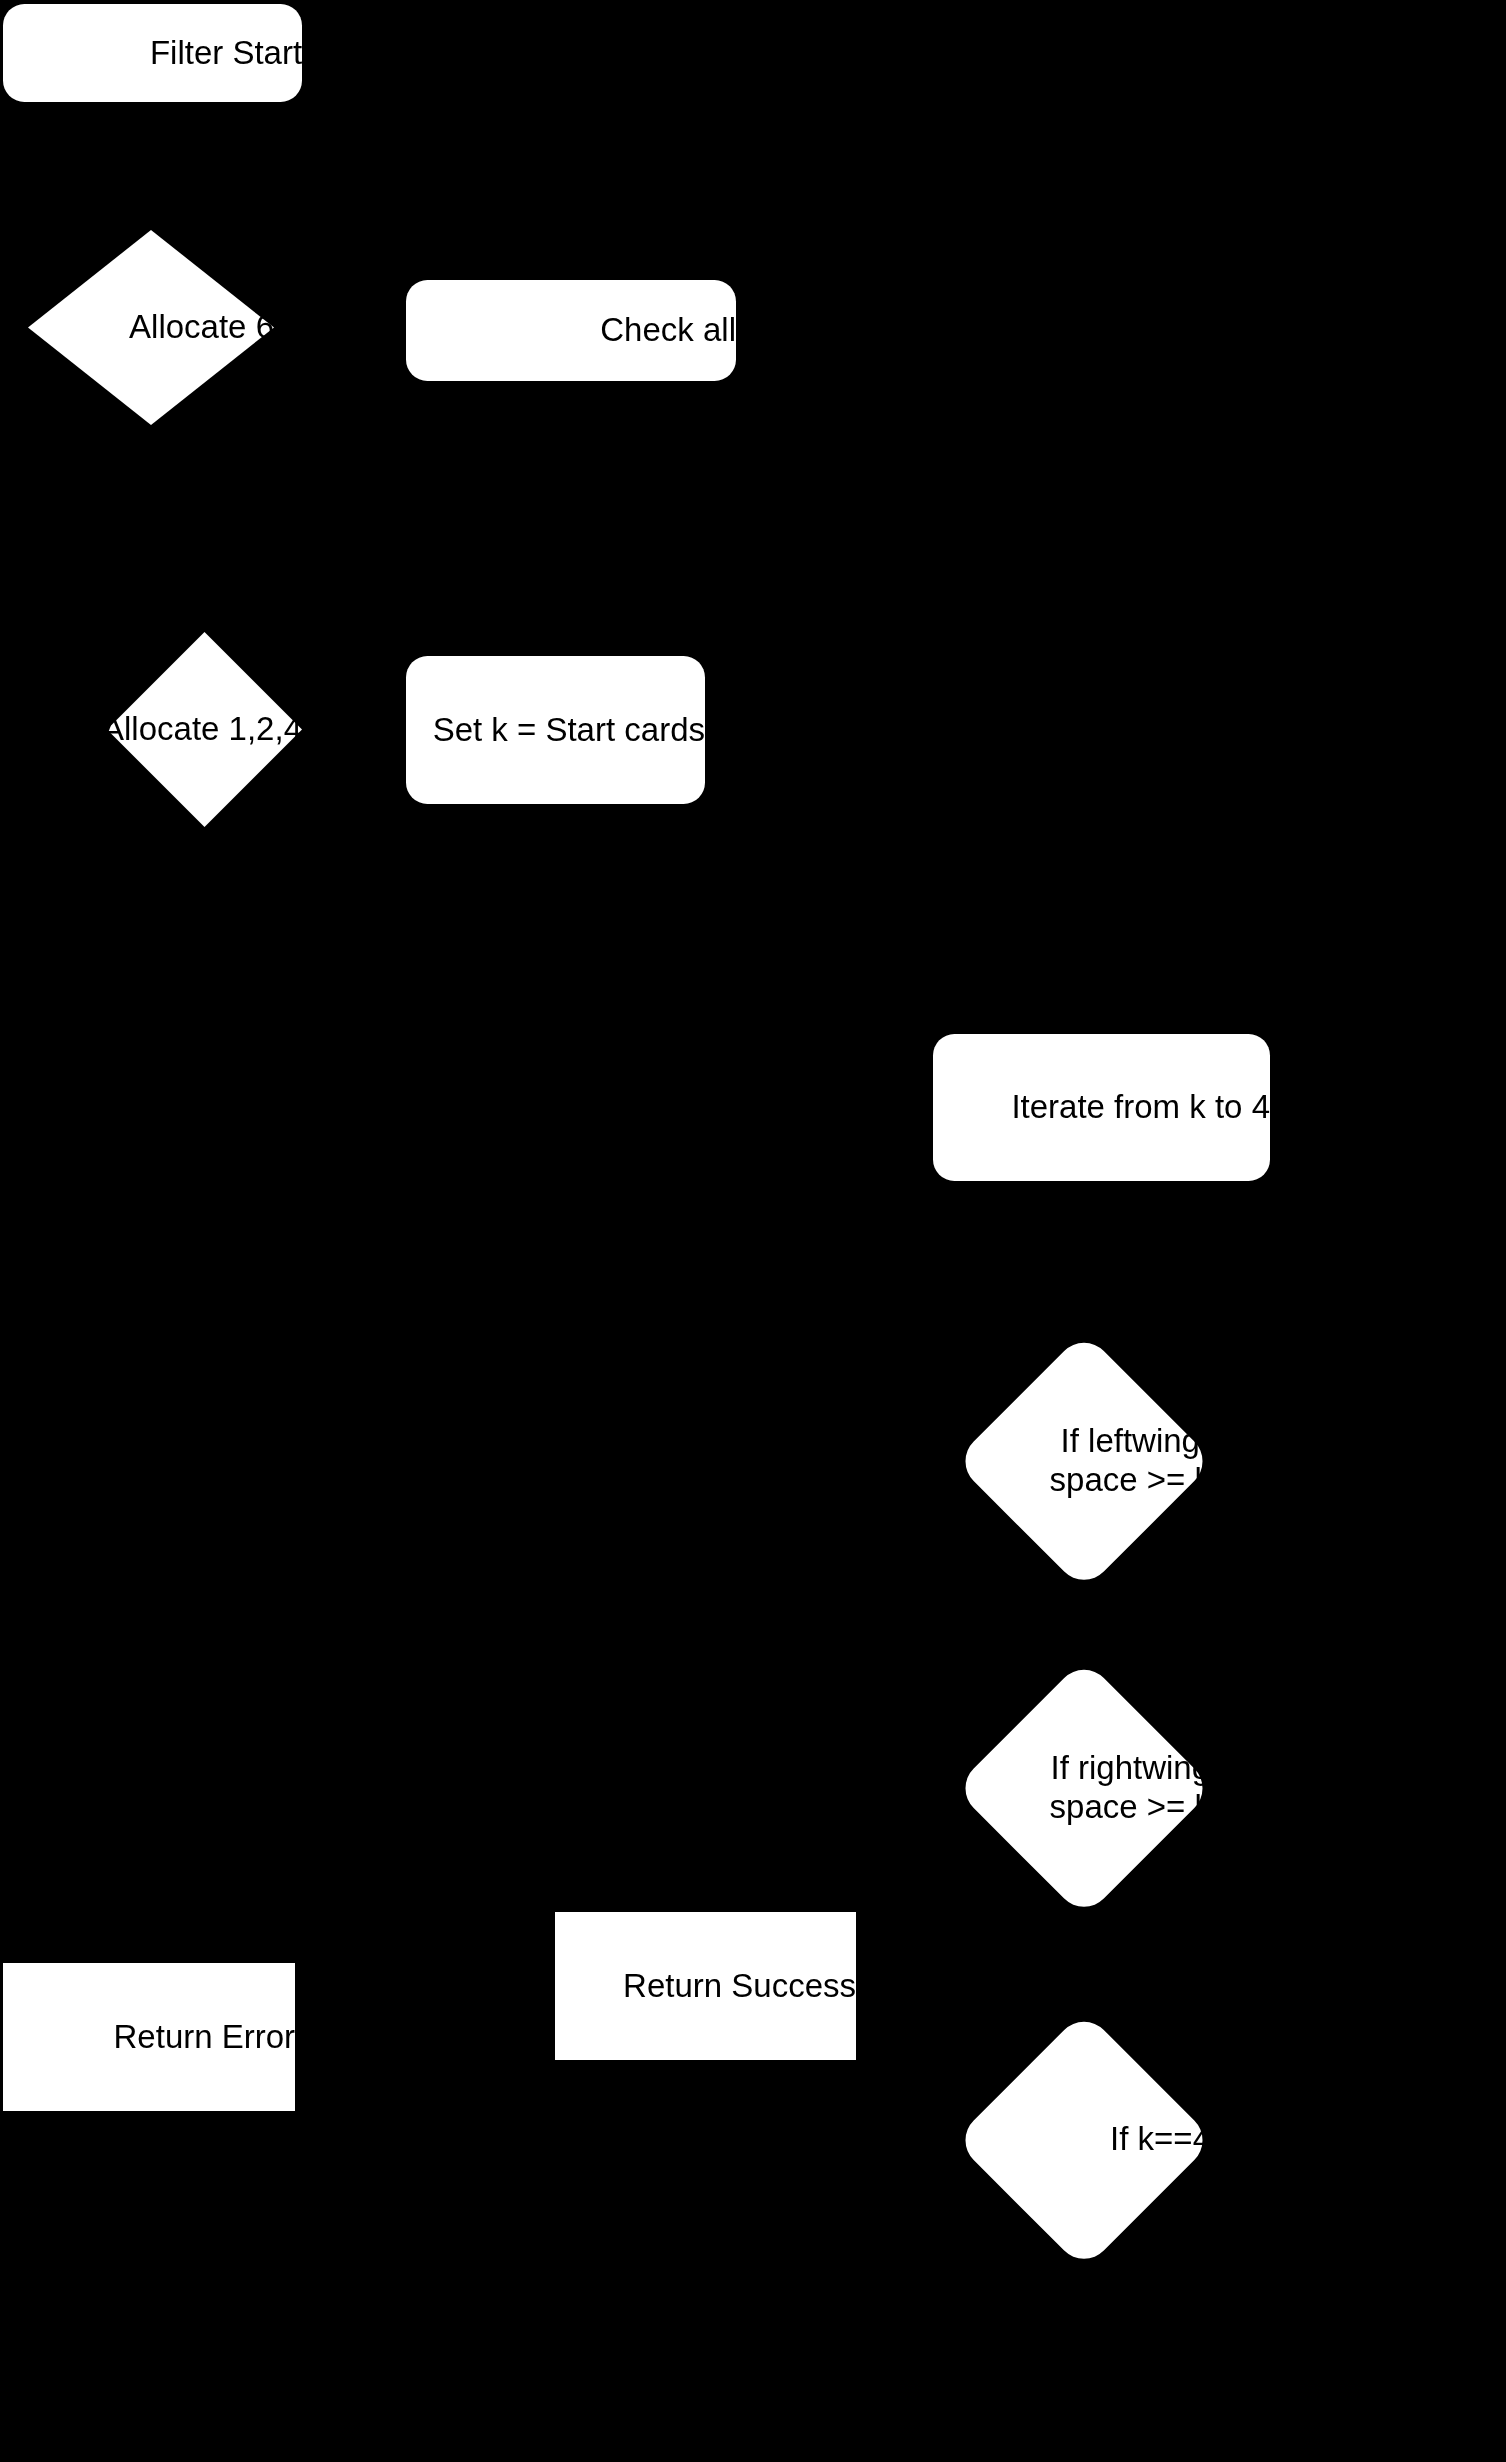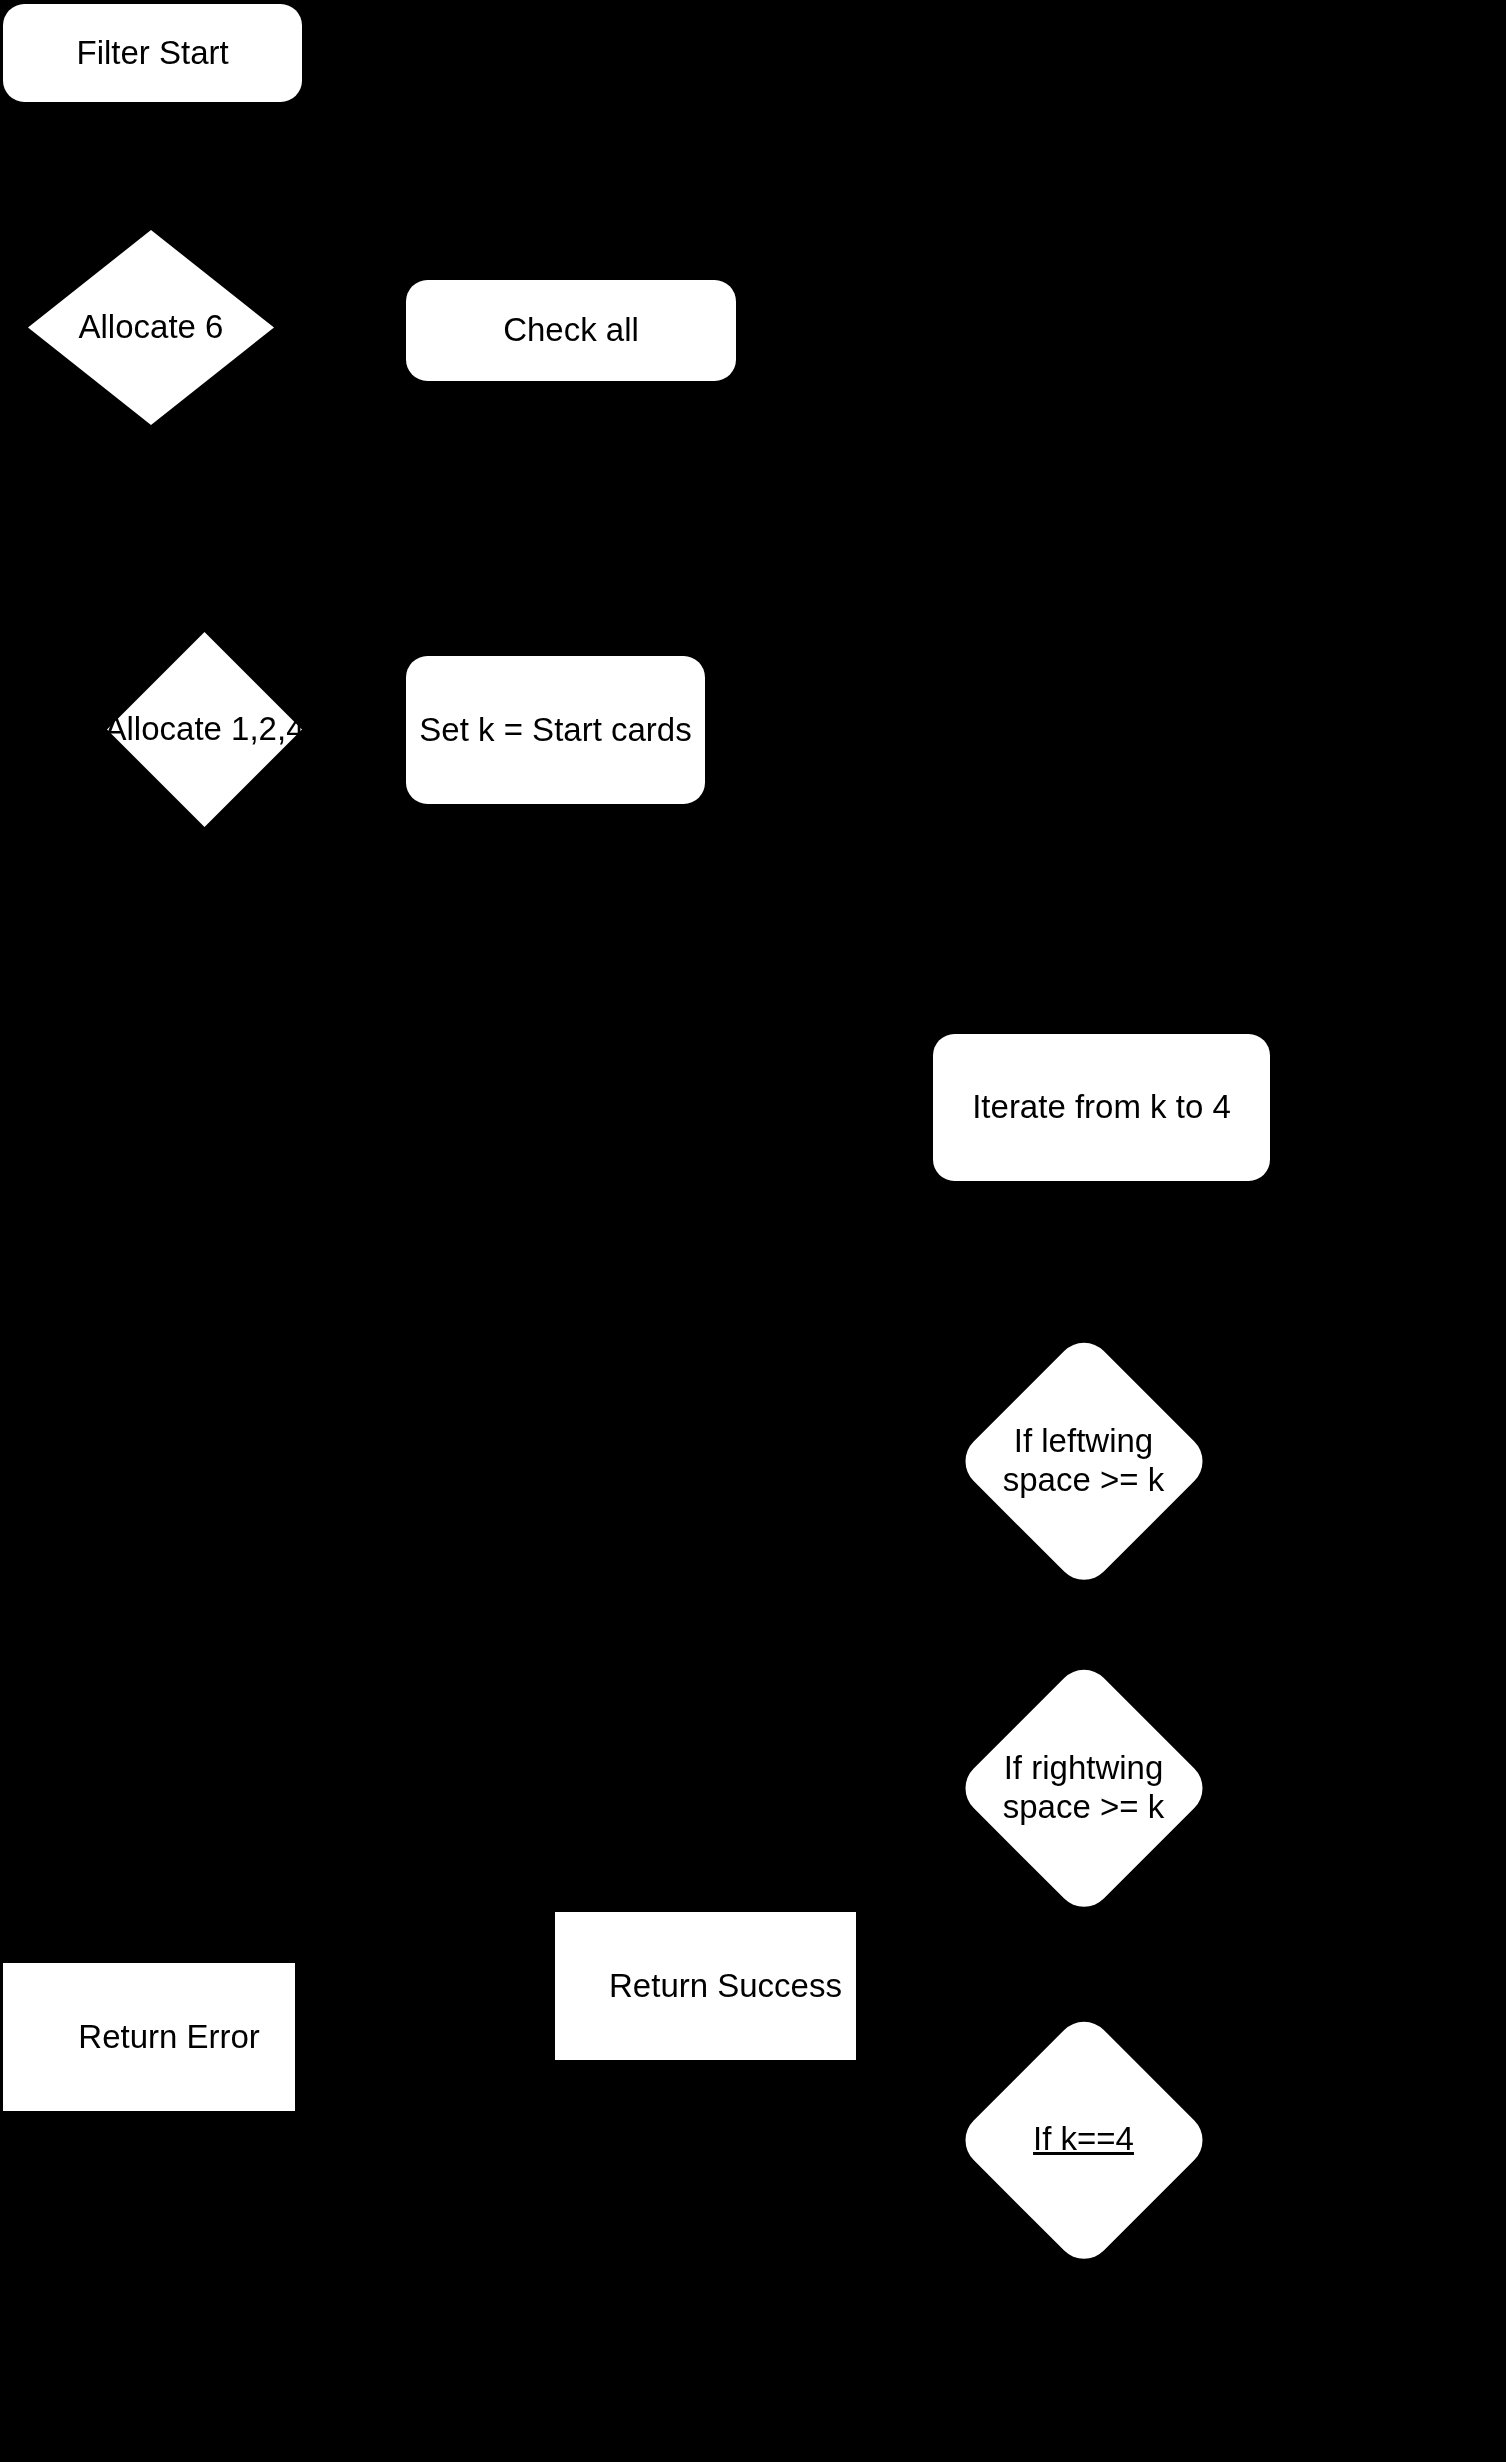--- a/index.html
+++ b/index.html
@@ -20,21 +20,21 @@
     top: 0;
     width: 1507px;
     height: 2462px;
     background: #000000;
   }
   .node {
     position: absolute;
     box-sizing: border-box;
     display: flex;
     align-items: center;
-    justify-content: center;
+    justify-content: flex-end;
     text-align: center;
     color: #000000;
     font-family: "Liberation Sans", sans-serif;
     font-size: 33px;
     line-height: 1.18;
     white-space: pre;
   }
   
   .shape-rounded {
     background: #ffffff;
@@ -122,17 +122,17 @@
 </div>
 
 <div class="node shape-rect" style="left:3.1px; top:1963px; width:292px; height:148px;">
   <span class="label">Return Error</span>
 </div>
 
 <div class="node shape-rect" style="left:555px; top:1912px; width:301px; height:148px;">
   <span class="label">Return Success</span>
 </div>
 
-<div class="node shape-rdiamond overflow-label" style="left:956px; top:2012px; width:255px; height:255px;text-decoration:underline;">
+<div class="node shape-rdiamond overflow-label" style="left:956px; top:2012px; width:255px; height:255px;">
   <span class="diamond-fill"></span>
   <span class="label">If k==4</span>
 </div>
 
 
 </body></html>

